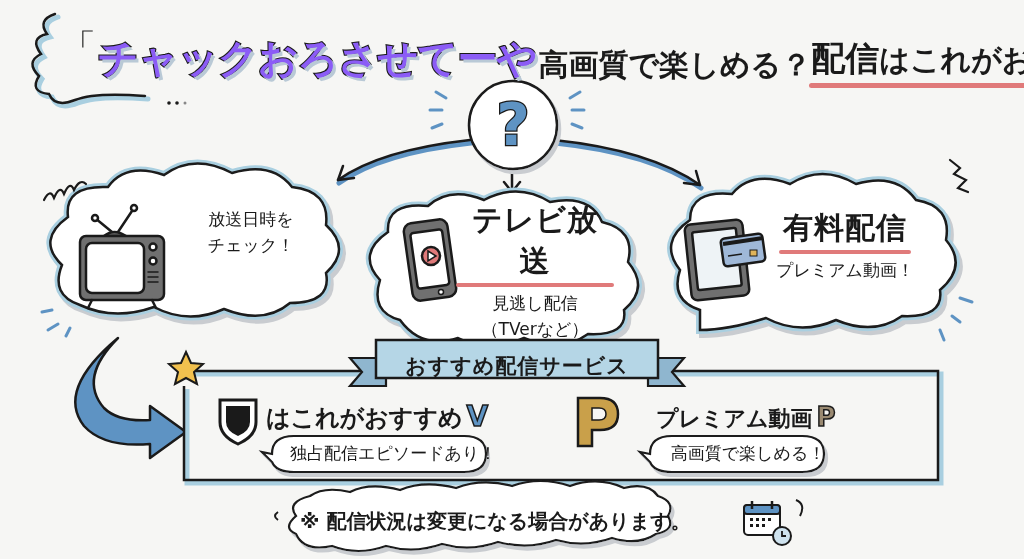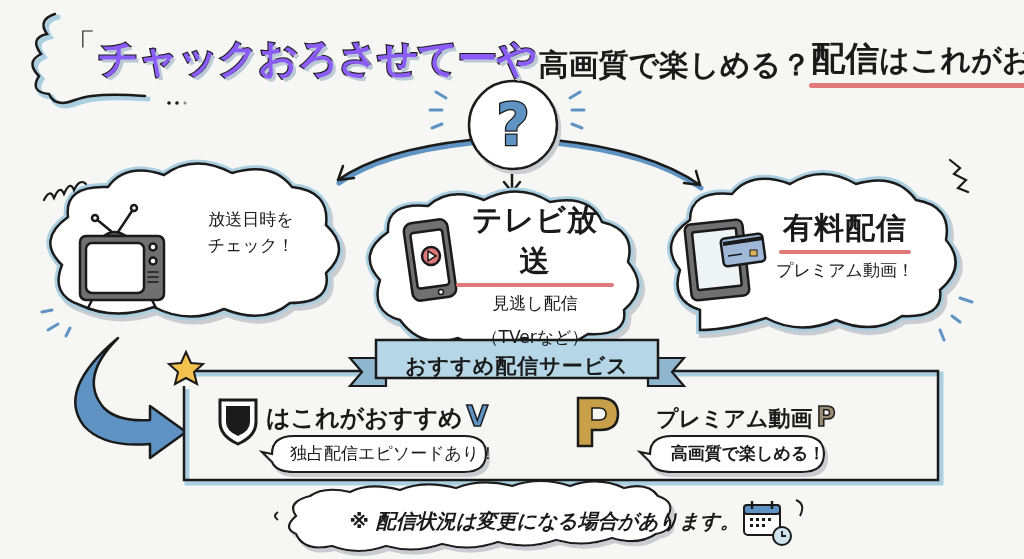--- a/index.html
+++ b/index.html
@@ -52,22 +52,22 @@
   .ribbon-label {
     position: absolute; left: 376px; top: 340px; width: 282px; height: 52px;
     display: flex; align-items: center; justify-content: center;
     font-size: 21px; font-weight: 700; letter-spacing: 1px;
   }
 
   .svc-name { position: absolute; font-size: 24px; font-weight: 600; white-space: nowrap; }
   .svc-bubble { position: absolute; font-size: 17px; white-space: nowrap; text-align: center; margin-left: 8px; }
 
   .note-text {
-    position: absolute; left: 300px; top: 508px; width: 440px; text-align: right;
-    font-size: 20px; font-weight: 600; font-style: italic;
+    position: absolute; left: 300px; top: 508px; width: 440px; text-align: left;
+    font-size: 20px; font-weight: 600;
   }
 </style>
 </head>
 <body>
 
 <svg class="bg" width="1024" height="559" viewBox="0 0 1024 559">
   <defs>
     <filter id="sh" x="-10%" y="-10%" width="130%" height="130%">
       <feDropShadow dx="3" dy="4" stdDeviation="0" flood-color="#c9ccd0"></feDropShadow>
     </filter>
@@ -238,33 +238,33 @@
 </div>
 
 <div class="cloud-text" style="left:176px; top:200px; width:150px;">
   <div class="cloud-sub">放送日時を</div>
   <div class="cloud-sub" style="margin-top:0">チェック！</div>
 </div>
 
 <div class="cloud-text" style="left:460px; top:200px; width:150px;">
   <div class="cloud-head">テレビ放送</div>
   <div class="cloud-sub">見逃し配信</div>
-  <div class="cloud-sub" style="margin-top:8px">（TVerなど）</div>
+  <div class="cloud-sub" style="margin-top:0">（TVerなど）</div>
 </div>
 
 <div class="cloud-text" style="left:770px; top:208px; width:150px;">
   <div class="cloud-head">有料配信</div>
   <div class="cloud-sub">プレミアム動画！</div>
 </div>
 
 <div class="ribbon-label">おすすめ配信サービス</div>
 
 <div class="svc-name" style="left:266px; top:400px;">
   <span>はこれがおすすめ</span><span style="color:#5e93c3; font-weight:900; font-size:28px; -webkit-text-stroke:1.5px #1a1a1a; margin-left:4px;">V</span>
 </div>
 <div class="svc-bubble" style="left:282px; top:442px; width:200px;">独占配信エピソードあり！</div>
 
 <div class="svc-name" style="left:656px; top:402px; font-size:22px;">
   <span>プレミアム動画</span><span style="color:#9a8a72; font-weight:900; font-size:26px; -webkit-text-stroke:1.5px #1a1a1a; margin-left:4px;">P</span>
 </div>
-<div class="svc-bubble" style="left:660px; top:442px; width:160px;font-weight:bold;">高画質で楽しめる！</div>
+<div class="svc-bubble" style="left:660px; top:442px; width:160px;">高画質で楽しめる！</div>
 
 <div class="note-text">※ 配信状況は変更になる場合があります。</div>
 
 </body></html>

